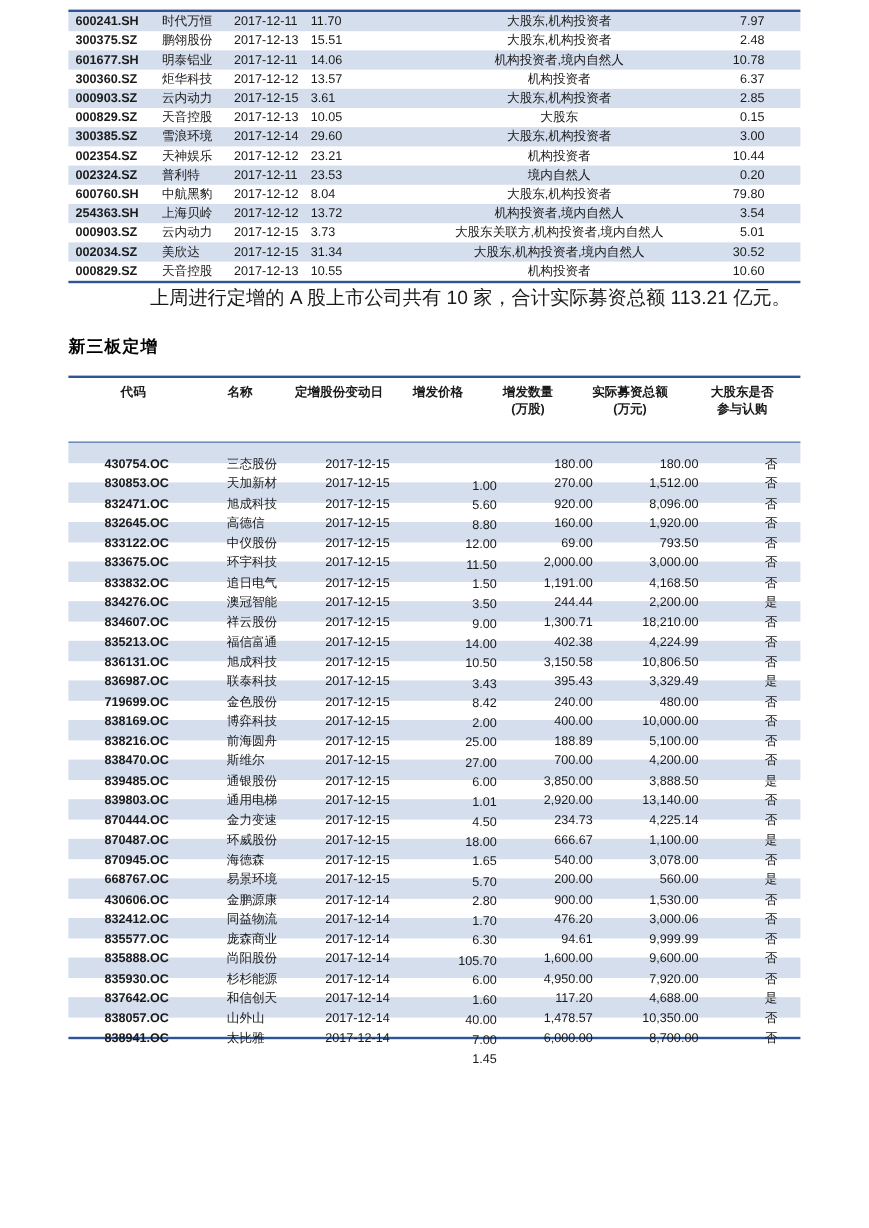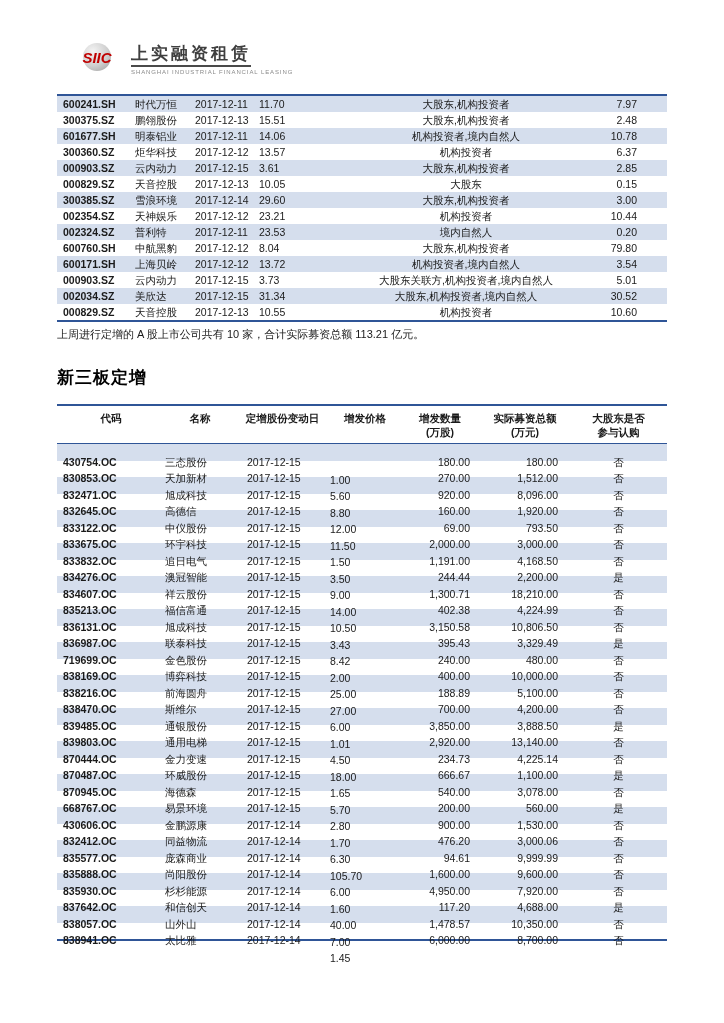--- a/index.html
+++ b/index.html
@@ -31,68 +31,51 @@
   .table1 { margin-top:8px; border-top:2px solid #2F5597; border-bottom:2px solid #2F5597; }
   .t1-row { grid-template-columns:76px 60px 66px 82px 1fr 76px; height:16px; line-height:16px; }
   .table1 .t1-row:nth-child(odd) { background:#D5DEED; }
   .t1-c0 { font-weight:bold; padding-left:6px; }
   .t1-c1 { padding-left:2px; }
   .t1-c2 { padding-left:2px; }
   .t1-c3 { text-align:left; }
   .t1-c4 { text-align:center; }
   .t1-c5 { text-align:right; padding-right:30px; }
 
-  .note { margin-top:5px; font-size:11px; padding-right:8px; line-height:15px; }
-
-  
-  .section-title { margin-top:24px; font-size:17px; font-weight:bold; color:#000; letter-spacing:1px; }
+  .note { margin-top:5px; font-size:16px; text-align:right; padding-right:8px; line-height:15px; }
+
+  
+  .section-title { margin-top:24px; font-size:14px; font-weight:bold; color:#000; letter-spacing:1px; }
 
   
   .table2 { margin-top:15px; border-top:2px solid #2F5597; border-bottom:2px solid #2F5597; }
   .t2-cols { grid-template-columns:108px 70px 95px 70px 80px 90px 97px; }
   .t2-header { display:grid; grid-template-columns:108px 70px 95px 70px 80px 90px 97px;
-    border-bottom:1px solid #2F5597; padding:5px 0 4px 0; }
+    border-bottom:1px solid #2F5597; padding:5px 0 20px 0; }
   .hcell { text-align:center; font-weight:bold; font-size:10.5px; line-height:14px; }
   .hcell .h2 { display:block; min-height:14px; }
-  .t2-row { height:16.5px; line-height:16.5px; }
+  .t2-row { height:16.5px; line-height:16.5px;padding-left:24px; }
   .t2-body .t2-row:nth-child(odd) { background:#D5DEED; }
   .t2-c0 { font-weight:bold; padding-left:6px; }
   .t2-c1 { }
   .t2-c2 { padding-left:12px; }
-  .t2-c3 { text-align:left; padding-right:10px;margin-top:36px; }
+  .t2-c3 { text-align:right; padding-right:10px;margin-top:36px; }
   .t2-c4 { text-align:right; padding-right:10px; }
   .t2-c5 { text-align:right; padding-right:12px; }
   .t2-c6 { text-align:center; }
 
   
   .footer { margin-top:10px; border-top:2px solid #54749B; text-align:center;
     font-size:9.5px; font-weight:bold; padding-top:4px; color:#1a1a1a; }
 </style>
 </head>
 <body>
 
 <div class="content">
 
-  <div class="logo-wrap">
-    <svg width="54" height="36" viewBox="0 0 54 36">
-      <defs>
-        <radialGradient id="g" cx="35%" cy="30%" r="80%">
-          <stop offset="0%" stop-color="#f4f4f4"></stop>
-          <stop offset="65%" stop-color="#cfcfcf"></stop>
-          <stop offset="100%" stop-color="#adadad"></stop>
-        </radialGradient>
-      </defs>
-      <circle cx="27" cy="17" r="14" fill="url(#g)"></circle>
-      <text x="27" y="23" text-anchor="middle" font-style="italic" font-weight="bold" font-size="15" fill="#C00000" font-family="Liberation Sans, sans-serif">SIIC</text>
-    </svg>
-    <div class="brand-block">
-      <span class="brand-cn">上实融资租赁</span>
-      <div class="brand-en">SHANGHAI INDUSTRIAL FINANCIAL LEASING</div>
-    </div>
-  </div>
 
   <div class="table1">
       <div class="row t1-row">
         <span class="cell t1-c0">600241.SH</span>
         <span class="cell t1-c1">时代万恒</span>
         <span class="cell t1-c2">2017-12-11</span>
         <span class="cell t1-c3">11.70</span>
         <span class="cell t1-c4">大股东,机构投资者</span>
         <span class="cell t1-c5">7.97</span>
       </div>
@@ -162,21 +145,21 @@
       </div>
       <div class="row t1-row">
         <span class="cell t1-c0">600760.SH</span>
         <span class="cell t1-c1">中航黑豹</span>
         <span class="cell t1-c2">2017-12-12</span>
         <span class="cell t1-c3">8.04</span>
         <span class="cell t1-c4">大股东,机构投资者</span>
         <span class="cell t1-c5">79.80</span>
       </div>
       <div class="row t1-row">
-        <span class="cell t1-c0">600171.SH</span>
+        <span class="cell t1-c0">254363.SH</span>
         <span class="cell t1-c1">上海贝岭</span>
         <span class="cell t1-c2">2017-12-12</span>
         <span class="cell t1-c3">13.72</span>
         <span class="cell t1-c4">机构投资者,境内自然人</span>
         <span class="cell t1-c5">3.54</span>
       </div>
       <div class="row t1-row">
         <span class="cell t1-c0">000903.SZ</span>
         <span class="cell t1-c1">云内动力</span>
         <span class="cell t1-c2">2017-12-15</span>

